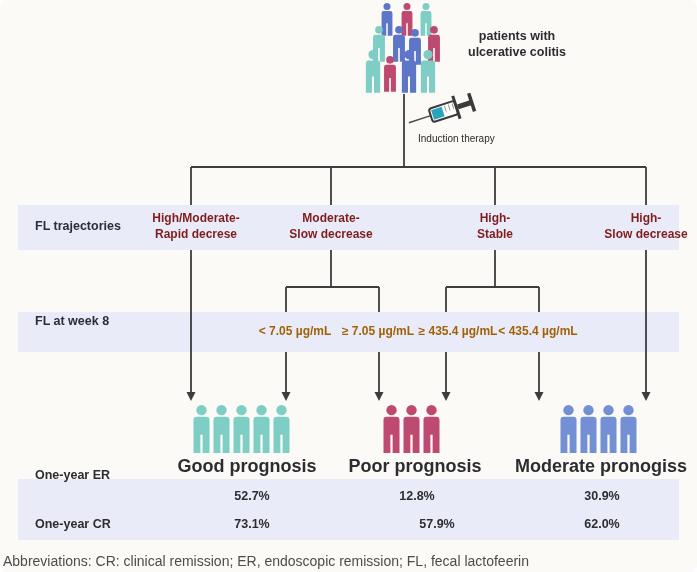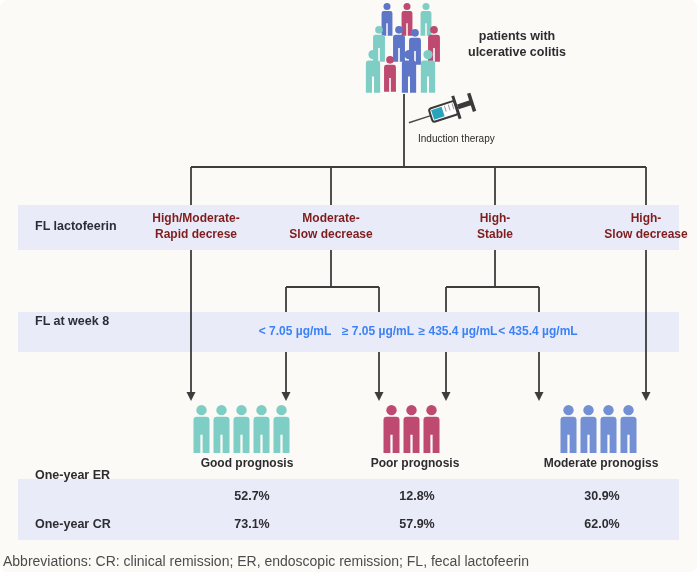--- a/index.html
+++ b/index.html
@@ -14,22 +14,22 @@
   .ctr{transform:translateX(-50%);text-align:center;}
   .band{
     position:absolute;left:18px;width:661px;
     background:var(--c-band-lavender,#EAEBF8);
   }
   .band1{top:205px;height:45px;}
   .band2{top:312px;height:40px;}
   .band3{top:479px;height:61px;}
   .rowlab{font-size:12.5px;font-weight:bold;color:#2D2D3A;}
   .branchlab{font-size:12px;font-weight:bold;line-height:1.35;white-space:pre-line;width:150px;color:#7f1d1d;}
-  .thrlab{font-size:12px;font-weight:bold;white-space:nowrap;color:#3b82f6;}
-  .grouplab{font-size:12px;font-weight:bold;white-space:nowrap;}
+  .thrlab{font-size:12px;font-weight:bold;white-space:nowrap;color:#a16207;}
+  .grouplab{font-size:18px;font-weight:bold;white-space:nowrap;}
   .tablelab{font-size:12.5px;font-weight:bold;}
   .tableval{font-size:12.5px;font-weight:bold;white-space:nowrap;}
   .title{font-size:12.5px;font-weight:bold;line-height:1.28;text-align:center;}
   .induction{font-size:10px;color:#2b2b2b;}
   .footnote{font-size:14px;color:#4C4C4C;}
   .people{display:flex;gap:1px;align-items:flex-end;}
   .f-teal{fill:var(--c-teal,#7FCEC5);}
   .f-cblue{fill:var(--c-crowd-blue,#5D76C8);}
   .f-crimson{fill:var(--c-crimson,#BE4A72);}
   .lines{pointer-events:none;}
@@ -92,21 +92,21 @@
       <line x1="47" y1="18" x2="47" y2="24" stroke="#9a9a9a" stroke-width="1"></line>
       <line x1="51" y1="18" x2="51" y2="24" stroke="#9a9a9a" stroke-width="1"></line>
       <line x1="54" y1="11" x2="54" y2="35" stroke="#3a3a3a" stroke-width="3"></line>
       <rect x="55.5" y="20.5" width="14" height="5" fill="#3a3a3a"></rect>
       <line x1="70" y1="13.5" x2="70" y2="32.5" stroke="#3a3a3a" stroke-width="3.5"></line>
     </g>
   </svg>
 
   <div class="abs induction" style="left:418px;top:133px">Induction therapy</div>
 
-  <div class="abs rowlab" style="left:35px;top:219px">FL lactofeerin</div>
+  <div class="abs rowlab" style="left:35px;top:219px">FL trajectories</div>
   <div class="abs ctr branchlab" style="left:196px;top:210px">High/Moderate-
 Rapid decrese</div>
   <div class="abs ctr branchlab" style="left:331px;top:210px">Moderate-
 Slow decrease</div>
   <div class="abs ctr branchlab" style="left:495px;top:210px">High-
 Stable</div>
   <div class="abs ctr branchlab" style="left:646px;top:210px">High-
 Slow decrease</div>
 
   <div class="abs rowlab" style="left:35px;top:314px">FL at week 8</div>
@@ -162,18 +162,18 @@
   <div class="abs ctr grouplab" style="left:415px;top:456px">Poor prognosis</div>
   <div class="abs ctr grouplab" style="left:601px;top:456px">Moderate pronogiss</div>
 
   <div class="abs tablelab" style="left:35px;top:468px">One-year ER</div>
   <div class="abs tablelab" style="left:35px;top:517px">One-year CR</div>
 
   <div class="abs ctr tableval" style="left:252px;top:489px">52.7%</div>
   <div class="abs ctr tableval" style="left:417px;top:489px">12.8%</div>
   <div class="abs ctr tableval" style="left:602px;top:489px">30.9%</div>
   <div class="abs ctr tableval" style="left:252px;top:517px">73.1%</div>
-  <div class="abs ctr tableval" style="left:417px;top:517px">57.9%</div>
+  <div class="abs ctr tableval" style="left:437px;top:517px">57.9%</div>
   <div class="abs ctr tableval" style="left:602px;top:517px">62.0%</div>
 
   <div class="abs footnote" style="left:3px;top:553px">Abbreviations: CR: clinical remission; ER, endoscopic remission; FL, fecal lactofeerin</div>
 
 </div>
 
 </body></html>

